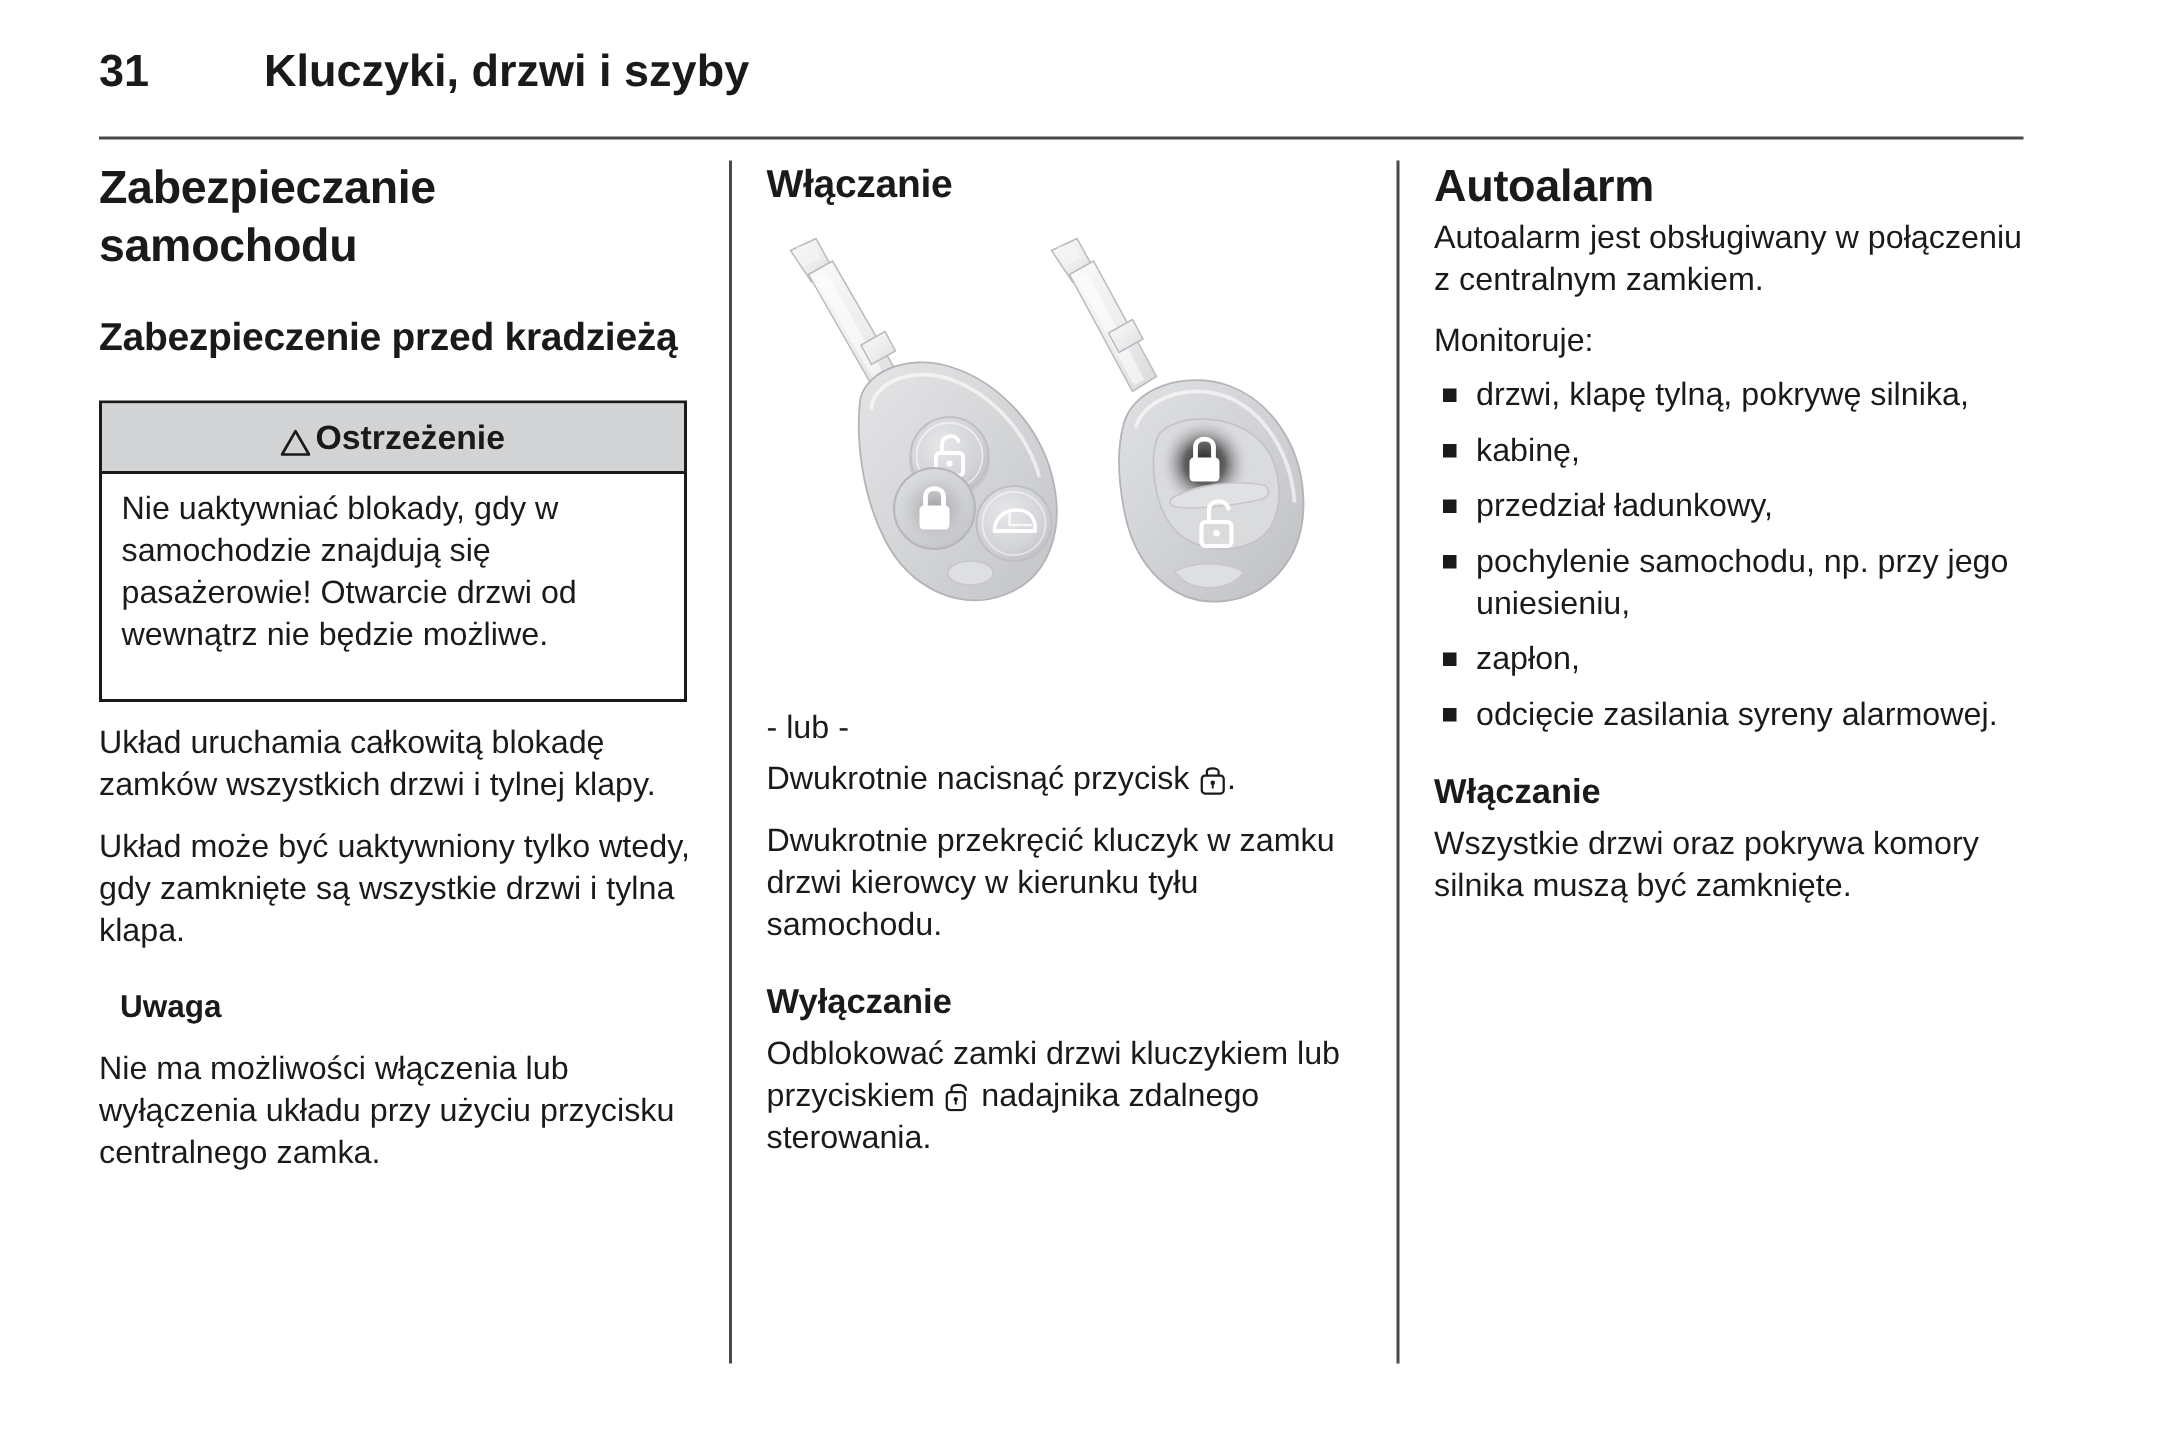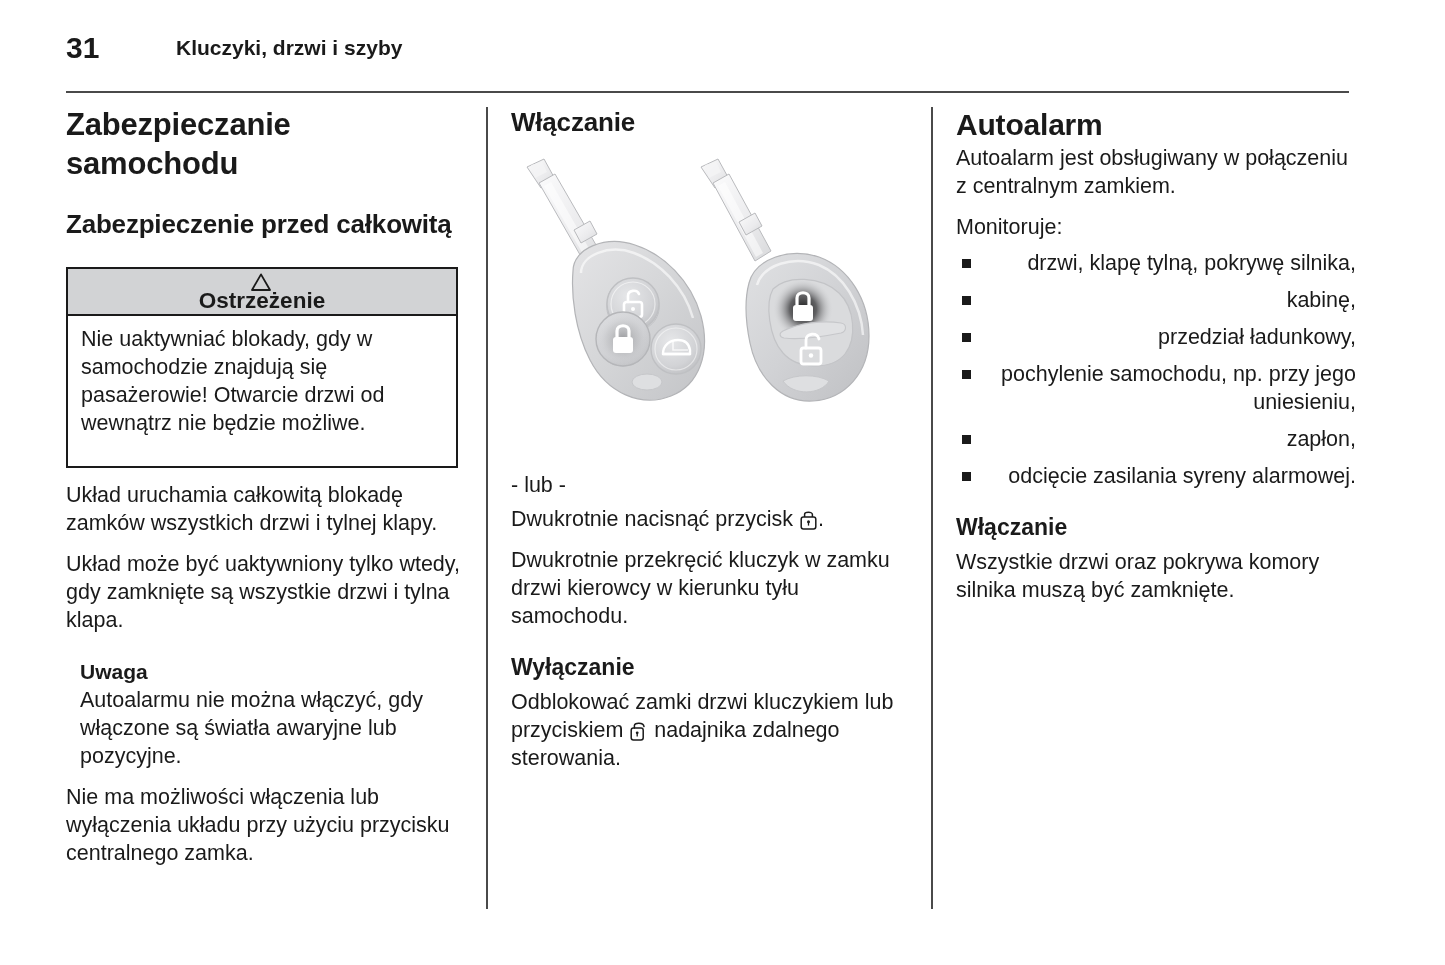--- a/index.html
+++ b/index.html
@@ -27,21 +27,21 @@
     align-items: flex-start;
   }
   .page-number {
     font-size: 30px;
     font-weight: bold;
     letter-spacing: 0px;
     line-height: 40px;
     width: 110px;
   }
   .page-chapter {
-    font-size: 21px;
+    font-size: 30px;
     font-weight: bold;
     line-height: 40px;
     text-align: right;
   }
   .header-rule {
     position: absolute;
     left: 66px;
     top: 91px;
     width: 1283px;
     height: 0;
@@ -129,42 +129,40 @@
   }
   .warnbox-head {
     background: #d2d3d5;
     border-bottom: 2px solid #1a1a1a;
     height: 45px;
     display: flex;
     align-items: center;
     justify-content: center;
     font-size: 22.5px;
     font-weight: bold;
-    flex-direction: column;
   }
   .warn-tri {
     display: inline-block;
     width: 20px;
     height: 18px;
     margin-right: 3px;
     position: relative;
     top: 1px;
   }
   .warnbox-body {
     padding: 9px 13px 29px 13px;
     font-size: 21.5px;
     line-height: 28px;
   }
 
   
   ul.bullets {
     list-style: none;
     margin: 8px 0 0 0;
     padding: 0;
-    text-align: right;
   }
   ul.bullets li {
     position: relative;
     padding-left: 28px;
     font-size: 21.5px;
     line-height: 28px;
     margin-top: 9px;
   }
   ul.bullets li:first-child { margin-top: 6px; }
   ul.bullets li .sq {
@@ -206,40 +204,39 @@
 
 <div class="columns">
 
   <div class="col-divider divider-1"></div>
   <div class="col-divider divider-2"></div>
 
   <div class="col col-1">
 
     <h1 class="sect">Zabezpieczanie samochodu</h1>
 
-    <h2 class="sub">Zabezpieczenie przed całkowitą</h2>
+    <h2 class="sub">Zabezpieczenie przed kradzieżą</h2>
 
     <div class="warnbox">
       <div class="warnbox-head">
         <span class="warn-tri">
           <svg width="20" height="18" viewBox="0 0 20 18" xmlns="http://www.w3.org/2000/svg">
             <path d="M10 1.4 L19 17 L1 17 Z" fill="none" stroke="#1a1a1a" stroke-width="1.8" stroke-linejoin="round"></path>
           </svg>
         </span>
         <span>Ostrzeżenie</span>
       </div>
       <div class="warnbox-body">Nie uaktywniać blokady, gdy w samochodzie znajdują się pasażerowie! Otwarcie drzwi od wewnątrz nie będzie możliwe.</div>
     </div>
 
     <p class="body">Układ uruchamia całkowitą blokadę zamków wszystkich drzwi i tylnej klapy.</p>
     <p class="body">Układ może być uaktywniony tylko wtedy, gdy zamknięte są wszystkie drzwi i tylna klapa.</p>
 
     <div class="note">
       <div class="note-title">Uwaga</div>
-      <div class="note-text">Autoalarmu nie można włączyć, gdy włączone są światła awaryjne lub pozycyjne.</div>
     </div>
 
     <p class="body">Nie ma możliwości włączenia lub wyłączenia układu przy użyciu przycisku centralnego zamka.</p>
   </div>
 
   <div class="col col-2">
 
     <h2 class="sub" style="margin-top:0">Włączanie</h2>
 
     <div class="figure">

